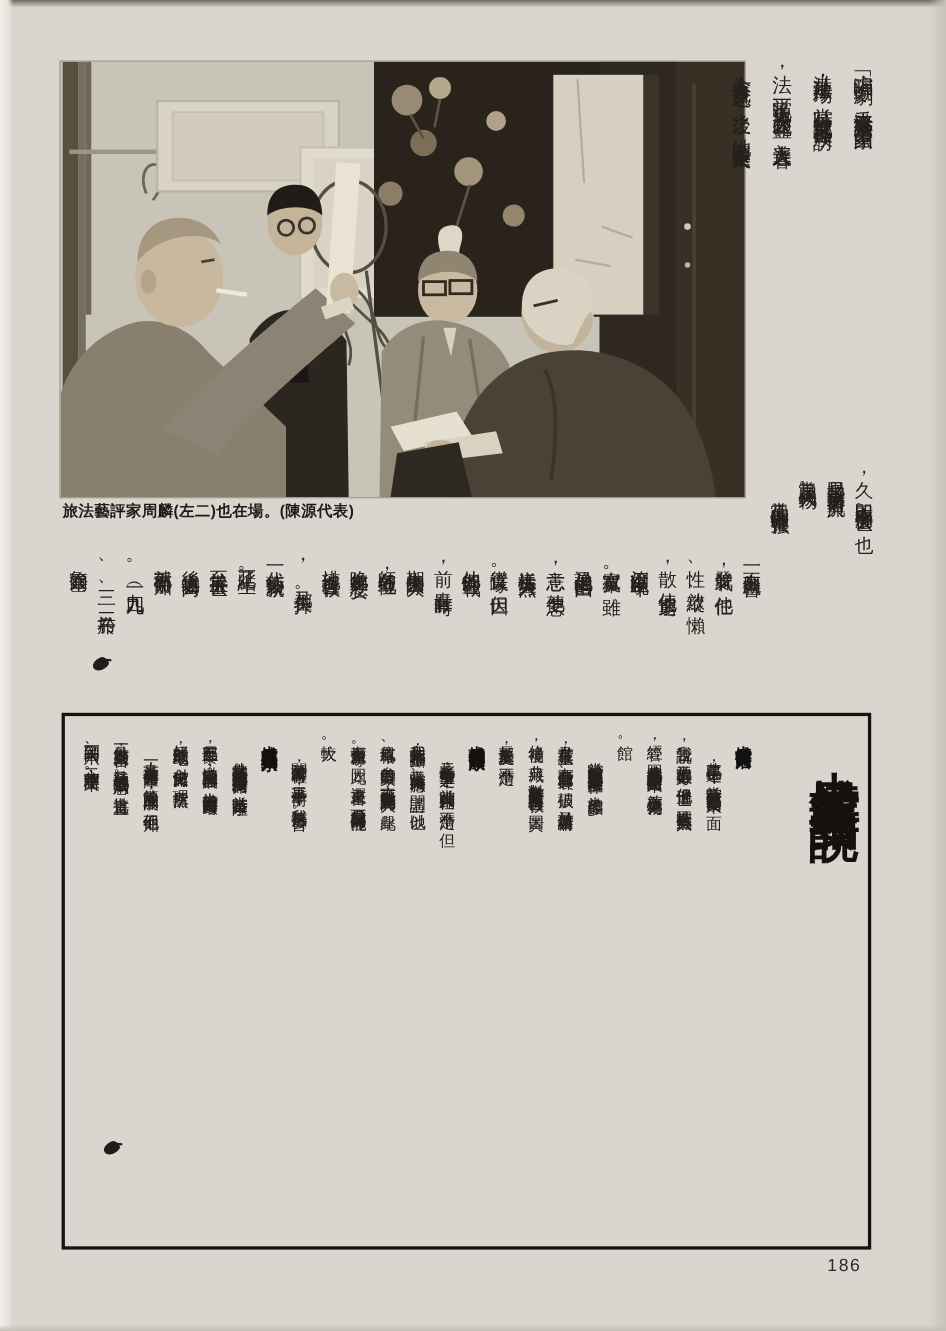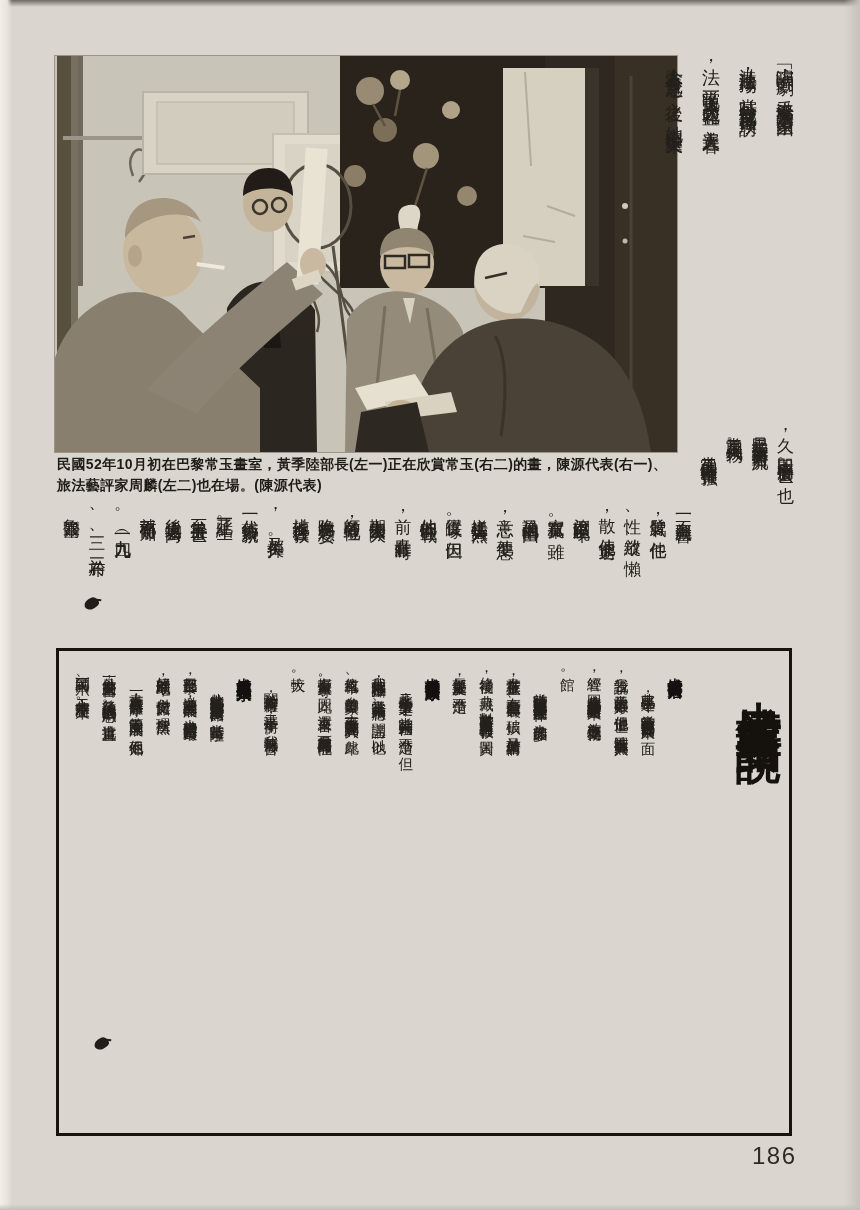--- a/index.html
+++ b/index.html
@@ -30,21 +30,21 @@
   #ornament-intro{left:84px;top:598px;}
   #ornament-box{left:94px;top:1038px;}
 
   .article-box{position:absolute;left:56px;top:648px;width:730px;height:482px;border:3px solid var(--box_border,#17140f);background:var(--paper,#dad6cf);}
   .article-title{position:absolute;left:704px;top:664px;width:86px;height:378px;writing-mode:vertical-rl;text-orientation:upright;font-size:46px;font-weight:bold;letter-spacing:6px;color:#15120e;font-family:"Liberation Serif",serif;text-align:left;}
   #box-body{left:64px;top:666px;width:620px;height:372px;}
   #box-body .vcol{width:26.95px;font-size:14.5px;letter-spacing:0.9px;}
   #box-body .vcol.indent{padding-top:15.5px;}
   #box-body .vcol.head{font-family:"Liberation Sans",sans-serif;font-weight:bold;font-size:15px;letter-spacing:0.8px;color:#141210;}
 
-  .page-number{position:absolute;left:752px;top:1142px;font-family:"Liberation Sans",sans-serif;font-size:24px;letter-spacing:1.5px;color:#2e2b27;}
+  .page-number{position:absolute;left:752px;top:1142px;font-family:"Liberation Sans",sans-serif;font-size:16px;letter-spacing:1.5px;color:#2e2b27;}
 </style>
 </head>
 <body>
 
 <div class="page">
   <div class="edge-top"></div>
   <div class="edge-left"></div>
   <div class="edge-right"></div>
   <div class="edge-bottom"></div>
 
@@ -178,21 +178,20 @@
       <div class="vcol">此了結一生。</div>
       <div class="vcol">至於常玉去世</div>
       <div class="vcol">後之遺物去向</div>
       <div class="vcol">就不得而知了</div>
       <div class="vcol">。（一九九四</div>
       <div class="vcol">、三、三於布</div>
       <div class="vcol">魯塞爾）</div>
     </div>
 
   <div class="caption">
-    <div>民國52年10月初在巴黎常玉畫室，黃季陸部長(左一)正在欣賞常玉(右二)的畫，陳源代表(右一)、</div>
     <div>旅法藝評家周麟(左二)也在場。(陳源代表)</div>
   </div>
 
   <span class="ornament" id="ornament-intro"></span>
 
   <div class="article-box"></div>
   <div class="article-title">史博館有話要說</div>
   <div class="vblock" id="box-body">
       <div class="vcol head">史博館前館長何浩天：</div>
       <div class="vcol indent">此事已近二十年，當時敎育部黃部長從巴黎回來，面</div>

